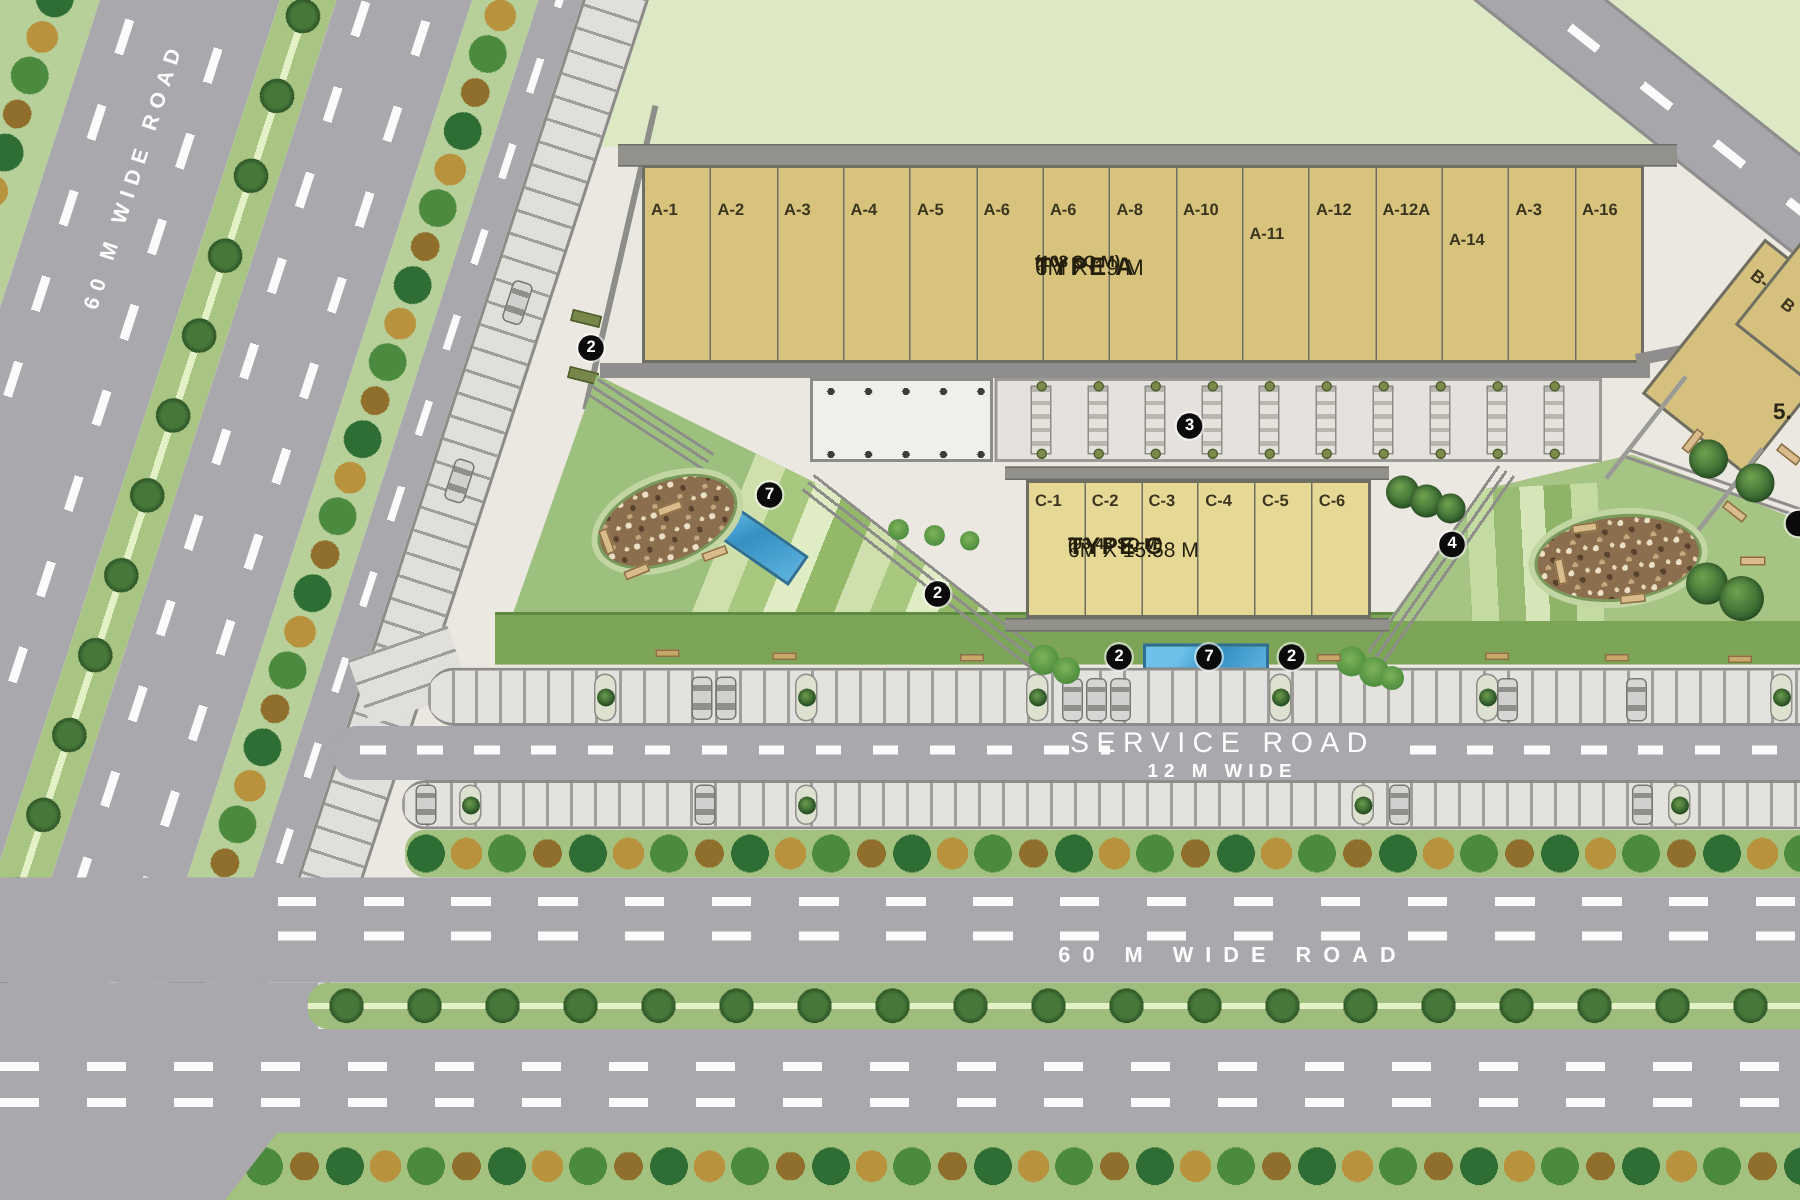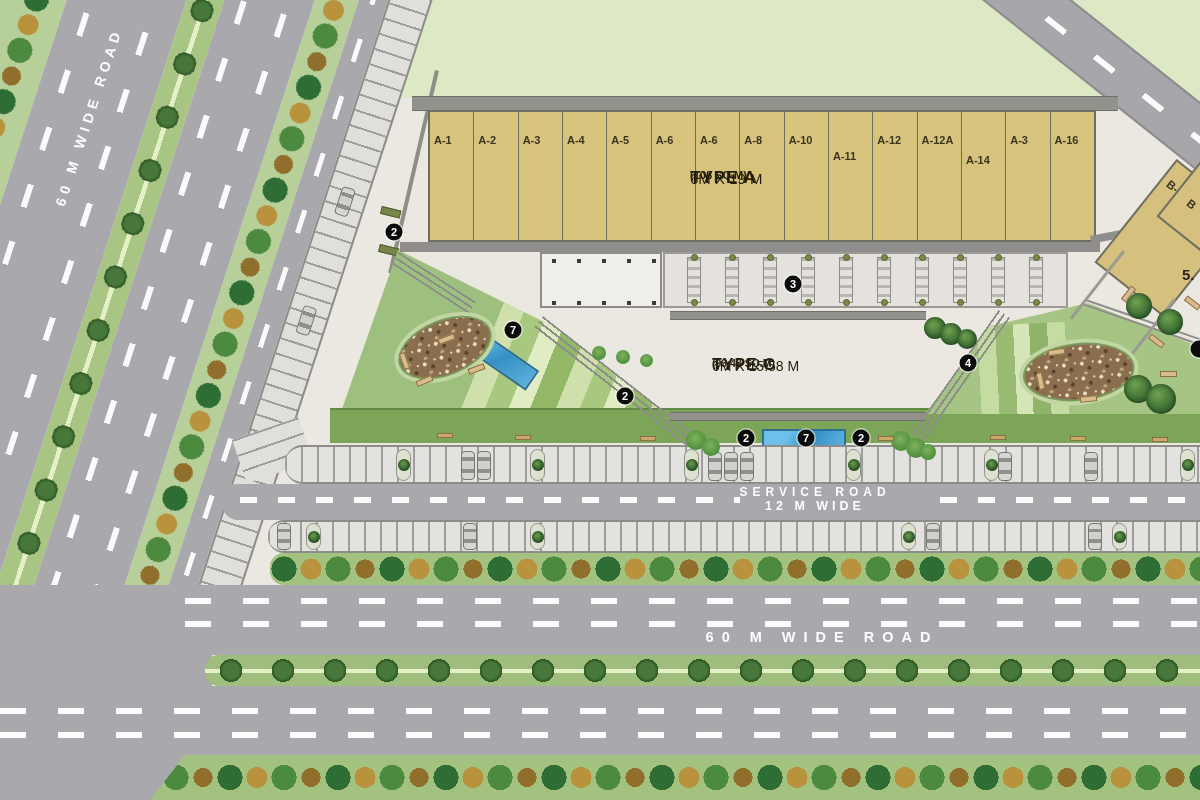--- a/index.html
+++ b/index.html
@@ -221,20 +221,40 @@
         <i style="top: -4px;"></i>
         <i style="bottom: -4px;"></i>
       </div>
       <div class="pergola" style="left:364px;top:3px;width:14px;height:46px;">
         <i style="top: -4px;"></i>
         <i style="bottom: -4px;"></i>
       </div>
     </div>
 
   <div class="graybar" style="left:670px;top:311px;width:256px;height:9px;"></div>
+  <div class="plotrow" id="rowC" style="left:684px;top:320px;width:230px;height:92px;background:#e6d995;">
+      <div class="plot-cell" style="position:relative;">
+        <span class="plot-label" style="top: 6px;">C-1</span>
+      </div>
+      <div class="plot-cell" style="position:relative;">
+        <span class="plot-label" style="top: 6px;">C-2</span>
+      </div>
+      <div class="plot-cell" style="position:relative;">
+        <span class="plot-label" style="top: 6px;">C-3</span>
+      </div>
+      <div class="plot-cell" style="position:relative;">
+        <span class="plot-label" style="top: 6px;">C-4</span>
+      </div>
+      <div class="plot-cell" style="position:relative;">
+        <span class="plot-label" style="top: 6px;">C-5</span>
+      </div>
+      <div class="plot-cell" style="position:relative;">
+        <span class="plot-label" style="top: 6px;">C-6</span>
+      </div>
+    </div>
   <div class="graybar" style="left:670px;top:412px;width:256px;height:9px;"></div>
   <div class="typeblock" style="left:712px;top:356px;width:180px;">
     <span class="t1" style="font-size:16px;">TYPE C</span>
     <span class="t2" style="font-size:14px;">6M X 15.58 M</span>
     <span class="t3" style="font-size:10.5px;">(93.48 SQ.M)</span>
   </div>
 
   <div class="water" style="left:762px;top:429px;width:84px;height:18px;"></div>
 
   <div style="left:1126px;top:172px;width:88px;height:132px;background:#d6c07e;border:2px solid #6e6e62;transform:rotate(38.5deg);">
@@ -250,21 +270,21 @@
 
   <div class="flowerbed rot" style="left:389px;top:340px;width:98px;height:56px;transform:rotate(-22deg);"></div>
   <div class="flowerbed rot" style="left:1020px;top:349px;width:112px;height:58px;transform:rotate(-6deg);"></div>
 
   <div class="rot stalls-v" style="left:232px;top:440px;width:70px;height:46px;background-color:#e0dfdc;transform:rotate(-19deg);"></div>
   <div id="upPark" class="stalls-h" style="left:285px;top:445px;width:915px;height:39px;background-color:#e3e2df;border-top:2px solid #8c8c88;border-bottom:2px solid #8c8c88;border-radius:18px 0 0 18px;"></div>
   <div class="road" style="left:222px;top:484px;width:978px;height:36px;border-radius:16px 0 0 16px;">
     <div class="dashrow small" style="left:18px;top:13px;width:500px;"></div>
     <div class="dashrow small" style="left:718px;top:13px;width:260px;"></div>
     <div style="left:478px;top:1px;width:230px;text-align:center;color:#fdfdfd;">
-      <span style="position:static;display:block;font-weight:bold;font-size:12px;letter-spacing:5px;">SERVICE ROAD</span>
+      <span style="position:static;display:block;font-weight:normal;font-size:19px;letter-spacing:5px;">SERVICE ROAD</span>
       <span style="position:static;display:block;font-weight:bold;font-size:12.5px;letter-spacing:4px;">12 M WIDE</span>
     </div>
   </div>
   <div id="loPark" class="stalls-h" style="left:268px;top:520px;width:932px;height:33px;background-color:#e3e2df;border-top:2px solid #8c8c88;border-bottom:2px solid #8c8c88;border-radius:16px 0 0 16px;"></div>
   <div class="bushrow" style="left:270px;top:553px;width:930px;height:32px;background-color:#a3c17f;border-radius:14px 0 0 14px;"></div>
 
   <div class="road" style="left:0;top:585px;width:1200px;height:70px;">
     <div class="dashrow" style="left:185px;top:13px;width:1015px;"></div>
     <div class="dashrow" style="left:185px;top:36px;width:1015px;"></div>
     <div class="roadtext" style="left:672px;top:44px;width:300px;text-align:center;font-size:14.5px;letter-spacing:8px;">60 M WIDE ROAD</div>

